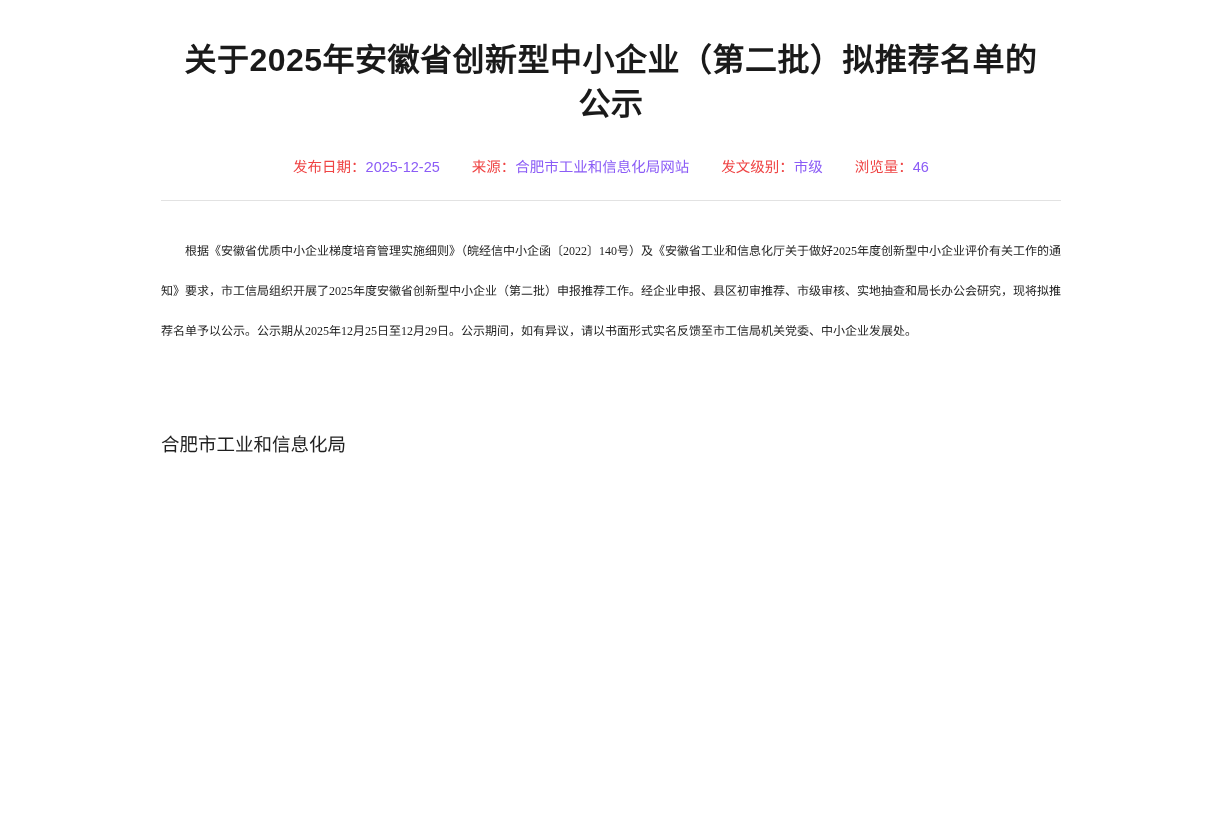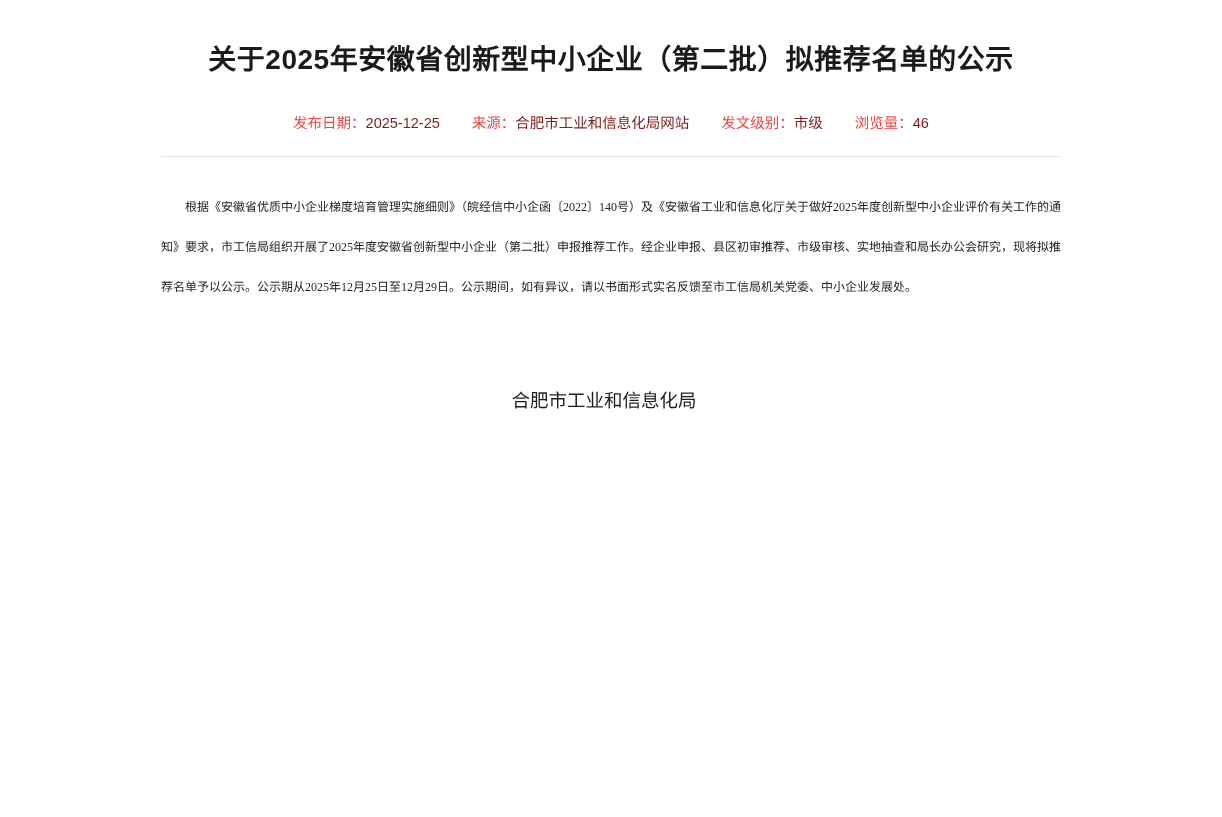--- a/index.html
+++ b/index.html
@@ -24,21 +24,21 @@
     background: #ffffff;
   }
   .article {
     width: 900px;
     margin: 0 auto;
     padding-top: 38px;
   }
   .title {
     font-family: "Liberation Sans", "DejaVu Sans", sans-serif;
     font-weight: bold;
-    font-size: 28px;
+    font-size: 32px;
     line-height: 44px;
     color: #1a1a1a;
     text-align: center;
     letter-spacing: 0.5px;
     margin: 0 0 0 0;
     padding: 0 8px;
   }
   .meta {
     margin-top: 30px;
     text-align: center;
@@ -48,21 +48,21 @@
     white-space: nowrap;
   }
   .meta .meta-item {
     display: inline-block;
     margin: 0 16px;
   }
   .meta .meta-label {
     color: #ef4444;
   }
   .meta .meta-value {
-    color: #7f1d1d;
+    color: #8b5cf6;
   }
   .divider {
     margin-top: 22px;
     border: 0;
     border-top: 1px solid #e2e2e2;
     width: 900px;
   }
   .body {
     margin-top: 30px;
     font-family: "Liberation Serif", "DejaVu Serif", serif;
@@ -83,21 +83,21 @@
   }
   .spacer-md {
     height: 30px;
   }
   .attachment {
     text-indent: 2em;
     line-height: 40px;
   }
   .signature {
     margin-top: 44px;
-    text-align: center;
+    text-align: left;
     font-family: "Liberation Serif", "DejaVu Serif", serif;
     font-size: 18.5px;
     line-height: 40px;
     color: #1f1f1f;
     padding-right: 14px;
   }
   .signature .sig-org {
     display: block;
   }
   .signature .sig-date {

